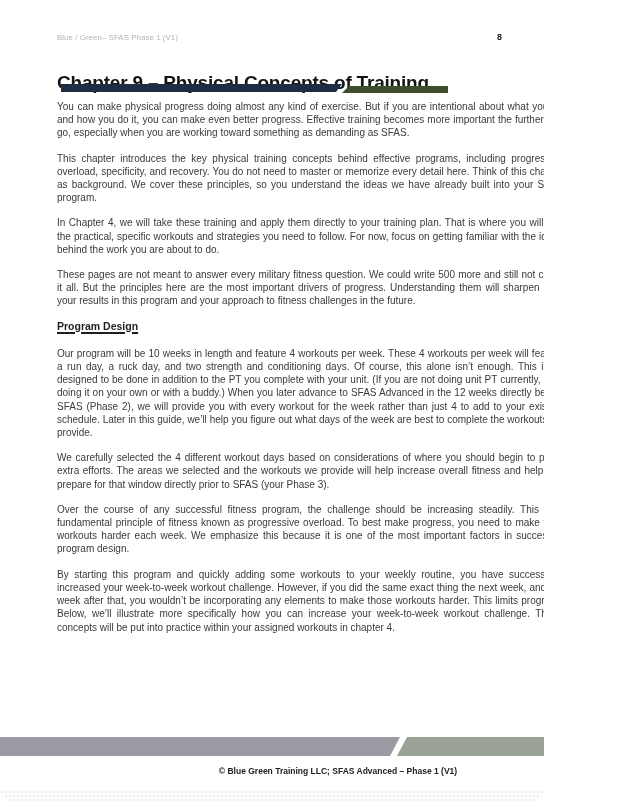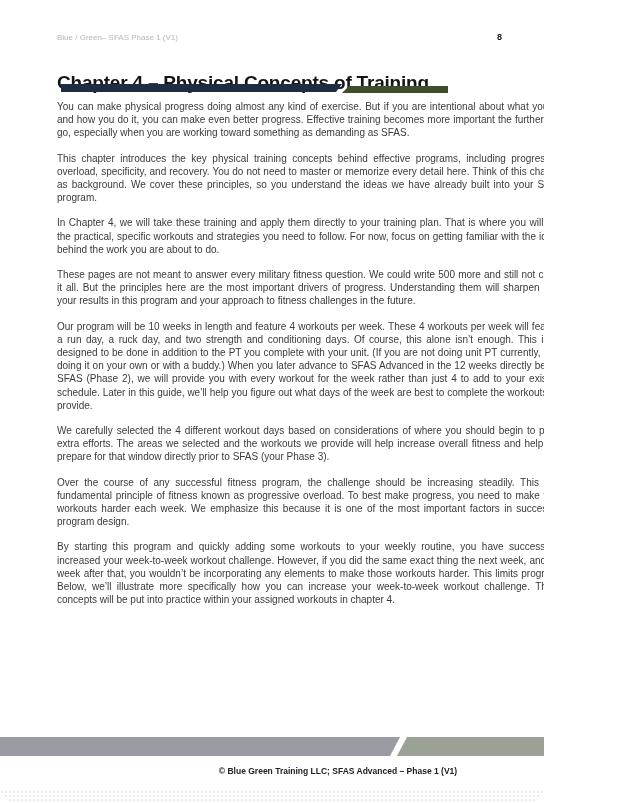--- a/index.html
+++ b/index.html
@@ -60,33 +60,34 @@
 </head>
 <body>
 
 <div class="page">
 
   <div class="runhead">
     <span>Blue / Green– SFAS Phase 1 (V1)</span>
     <span class="pagenum">8</span>
   </div>
 
-  <h1 class="doc-title">Chapter 4 – Physical Concepts of Training</h1>
+  <h1 class="doc-title">Chapter 9 – Physical Concepts of Training</h1>
 
   <div class="title-rule">
     <div class="navy" style="background-color: rgb(30, 44, 68);"></div>
     <div class="green" style="background-color: rgb(63, 78, 45);"></div>
   </div>
 
   <div class="content">
     <p>You can make physical progress doing almost any kind of exercise. But if you are intentional about what you do and how you do it, you can make even better progress. Effective training becomes more important the further you go, especially when you are working toward something as demanding as SFAS.</p>
     <p>This chapter introduces the key physical training concepts behind effective programs, including progressive overload, specificity, and recovery. You do not need to master or memorize every detail here. Think of this chapter as background. We cover these principles, so you understand the ideas we have already built into your SFAS program.</p>
     <p>In Chapter 4, we will take these training and apply them directly to your training plan. That is where you will find the practical, specific workouts and strategies you need to follow. For now, focus on getting familiar with the ideas behind the work you are about to do.</p>
     <p>These pages are not meant to answer every military fitness question. We could write 500 more and still not cover it all. But the principles here are the most important drivers of progress. Understanding them will sharpen both your results in this program and your approach to fitness challenges in the future.</p>
 
+    <div class="section-heading">Program Design</div>
 
     <p>Our program will be 10 weeks in length and feature 4 workouts per week. These 4 workouts per week will feature a run day, a ruck day, and two strength and conditioning days. Of course, this alone isn’t enough. This is all designed to be done in addition to the PT you complete with your unit. (If you are not doing unit PT currently, start doing it on your own or with a buddy.) When you later advance to SFAS Advanced in the 12 weeks directly before SFAS (Phase 2), we will provide you with every workout for the week rather than just 4 to add to your existing schedule. Later in this guide, we’ll help you figure out what days of the week are best to complete the workouts we provide.</p>
     <p>We carefully selected the 4 different workout days based on considerations of where you should begin to place extra efforts. The areas we selected and the workouts we provide will help increase overall fitness and help you prepare for that window directly prior to SFAS (your Phase 3).</p>
     <p>Over the course of any successful fitness program, the challenge should be increasing steadily. This is a fundamental principle of fitness known as progressive overload. To best make progress, you need to make your workouts harder each week. We emphasize this because it is one of the most important factors in successful program design.</p>
     <p>By starting this program and quickly adding some workouts to your weekly routine, you have successfully increased your week-to-week workout challenge. However, if you did the same exact thing the next week, and the week after that, you wouldn’t be incorporating any elements to make those workouts harder. This limits progress. Below, we’ll illustrate more specifically how you can increase your week-to-week workout challenge. These concepts will be put into practice within your assigned workouts in chapter 4.</p>
   </div>
 
   <div class="footer-band">
     <div class="gray" style="background-color: rgb(155, 155, 163);"></div>
     <div class="sage" style="background-color: rgb(153, 162, 148);"></div>

